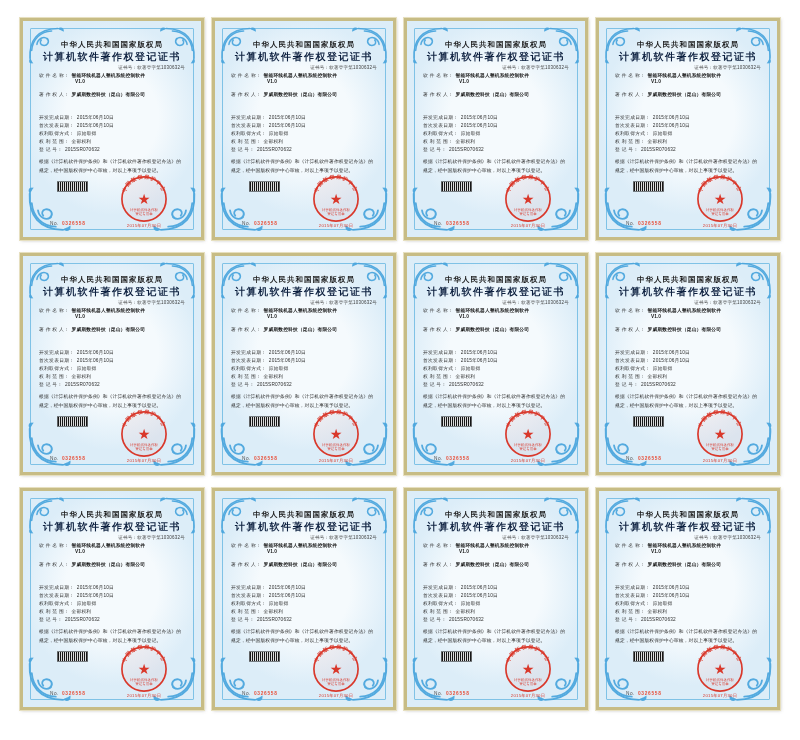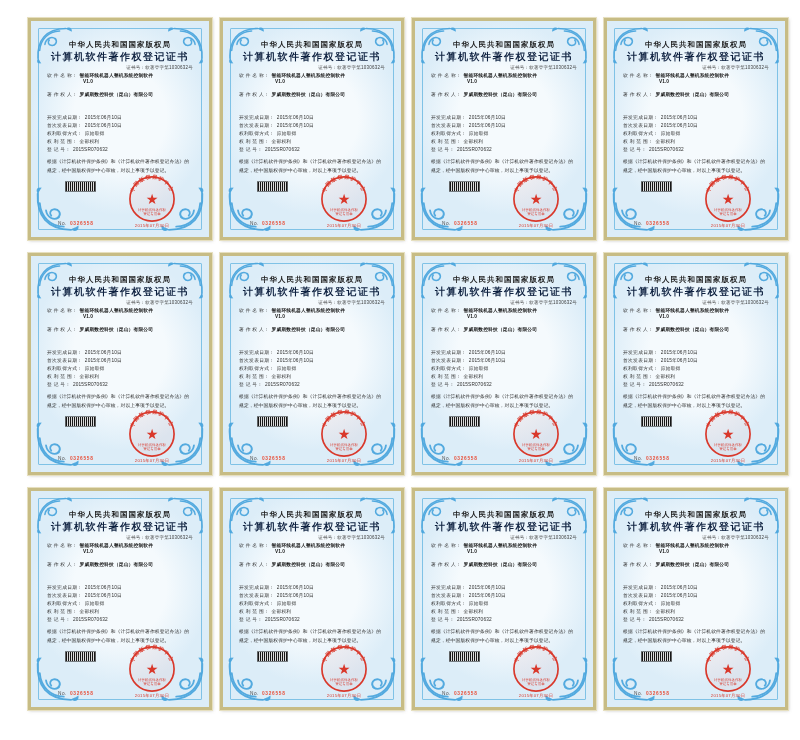--- a/index.html
+++ b/index.html
@@ -1,19 +1,19 @@
 <!DOCTYPE html>
 <html><head>
 <meta charset="utf-8">
 <style>
   * { margin:0; padding:0; box-sizing:border-box; }
   html,body { width:800px; height:740px; background:#ffffff; font-family:"Liberation Sans", sans-serif; }
   .page {
     width:800px; height:740px; background:#ffffff;
-    padding:18px 20px 0 28px;
+    padding:18px 20px 0 20px;
     display:grid;
     grid-template-columns:repeat(4,184px);
     grid-template-rows:repeat(3,222px);
     column-gap:8px; row-gap:13px;
   }
   .cert {
     position:relative; width:184px; height:222px;
     border:3px solid #c7bc85; outline:1px solid #e6dfbf;
     background:#e3f1fa;
     box-shadow:1px 1px 3px rgba(110,110,110,.35);

